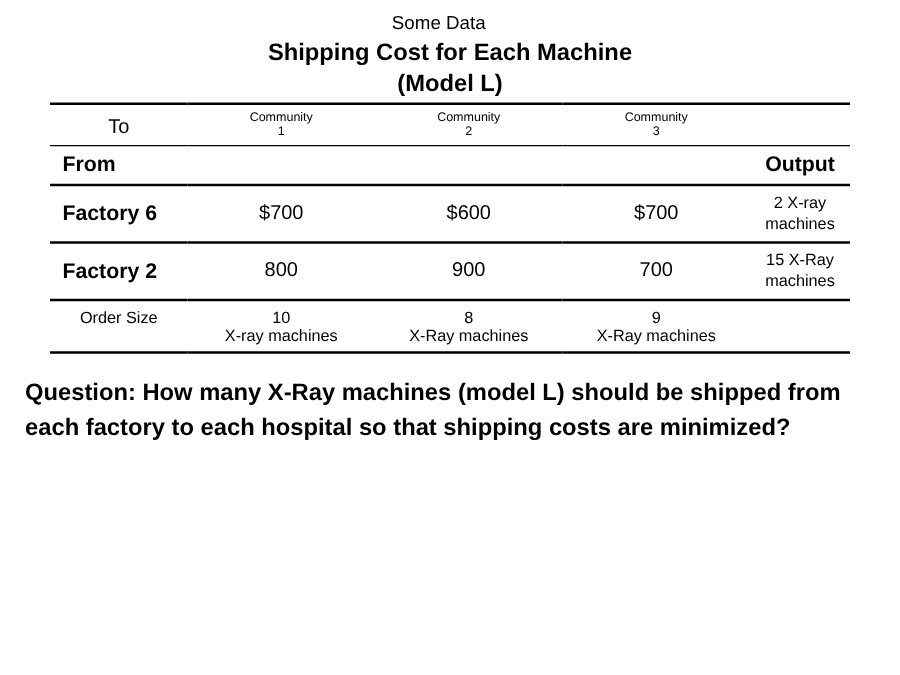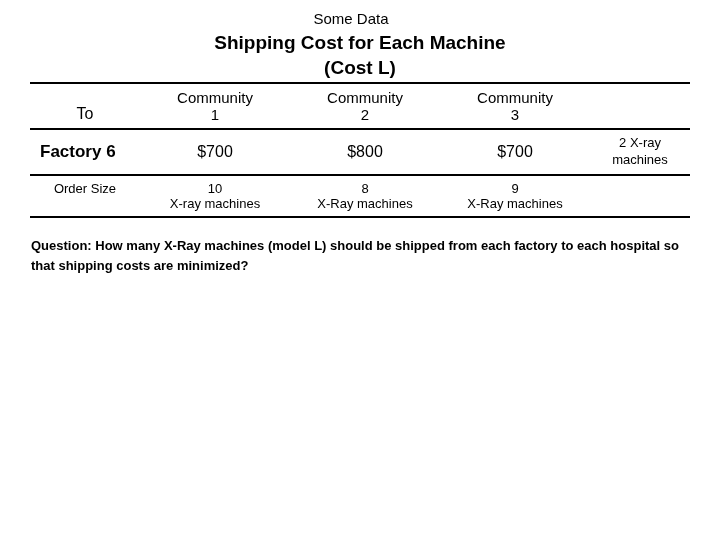--- a/index.html
+++ b/index.html
@@ -12,21 +12,21 @@
       color: #000;
       position: relative;
       overflow: hidden;
     }
     .page-title {
       text-align: center;
       padding: 10px 18px 4px 0;
       font-size: 15px;
     }
     .main-container {
-      padding: 0 30px;
+      padding: 0 40px;
     }
     .table-title {
       text-align: center;
       font-size: 19px;
       font-weight: bold;
       margin-bottom: 2px;
       line-height: 1.3;
     }
     .data-table {
       width: 100%;
@@ -45,21 +45,21 @@
     .top-border {
       border-top: 2px solid #000;
     }
     .bottom-border {
       border-bottom: 2px solid #000;
     }
     .thin-bottom {
       border-bottom: 1px solid #000;
     }
     .community-header {
-      font-size: 15px;
+      font-size: 10px;
       font-weight: normal;
       vertical-align: top;
       text-align: center;
     }
     .to-cell {
       text-align: left;
       font-size: 16px;
       vertical-align: bottom;
       padding-bottom: 4px;
     }
@@ -74,22 +74,22 @@
       margin-top: 32px;
     }
     .order-size-value {
       font-size: 13px;
       vertical-align: top;
       text-align: center;
       padding-top: 3px;
       margin-top: 30px;
     }
     .question-box {
-      padding: 18px 30px 0 31px;
-      font-size: 13px;
+      padding: 18px 30px 0 20px;
+      font-size: 19px;
       font-weight: bold;
       line-height: 1.5;
     }
     .output-text {
       font-size: 17px;
       font-weight: bold;
       text-align: right;
     }
     .machines-note {
       font-size: 13px;
@@ -100,21 +100,21 @@
 </head>
 <body>
 
 <div class="page-title">
   <span>Some Data</span>
 </div>
 
 <div class="main-container">
   <div class="table-title">
     <span>Shipping Cost for Each Machine</span><br>
-    <span>(Cost L)</span>
+    <span>(Model L)</span>
   </div>
 
   <table class="data-table">
     <colgroup>
       <col style="width:110px">
       <col style="width:150px">
       <col style="width:150px">
       <col style="width:150px">
       <col style="width:auto">
     </colgroup>
@@ -132,35 +132,63 @@
           <span>2</span>
         </th>
         <th class="community-header top-border thin-bottom">
           <span>Community</span><br>
           <span>3</span>
         </th>
         <td style="border:none;"></td>
       </tr>
     </thead>
     <tbody>
+      <tr>
+        <td class="left-label">
+          <span>From</span>
+        </td>
+        <td></td>
+          <td></td>
+          <td></td>
+        <td class="output-text">
+          <span>Output</span>
+        </td>
+      </tr>
       <tr class="top-border">
         <td class="left-label data-value">
           <span>Factory 6</span>
         </td>
         <td class="data-value">
           <span>$700</span>
         </td>
         <td class="data-value">
-          <span>$800</span>
+          <span>$600</span>
         </td>
         <td class="data-value">
           <span>$700</span>
         </td>
         <td class="machines-note">
           <span>2 X-ray machines</span>
+        </td>
+      </tr>
+      <tr class="top-border">
+        <td class="left-label data-value">
+          <span>Factory 2</span>
+        </td>
+        <td class="data-value">
+          <span>800</span>
+        </td>
+        <td class="data-value">
+          <span>900</span>
+        </td>
+        <td class="data-value">
+          <span>700</span>
+        </td>
+        <td class="machines-note">
+          <span>15 X-Ray machines</span>
         </td>
       </tr>
       <tr class="top-border bottom-border">
         <td class="order-size-label">
           <span>Order Size</span>
         </td>
         <td class="order-size-value">
           <span>10</span><br>
           <span>X-ray machines</span>
         </td>

